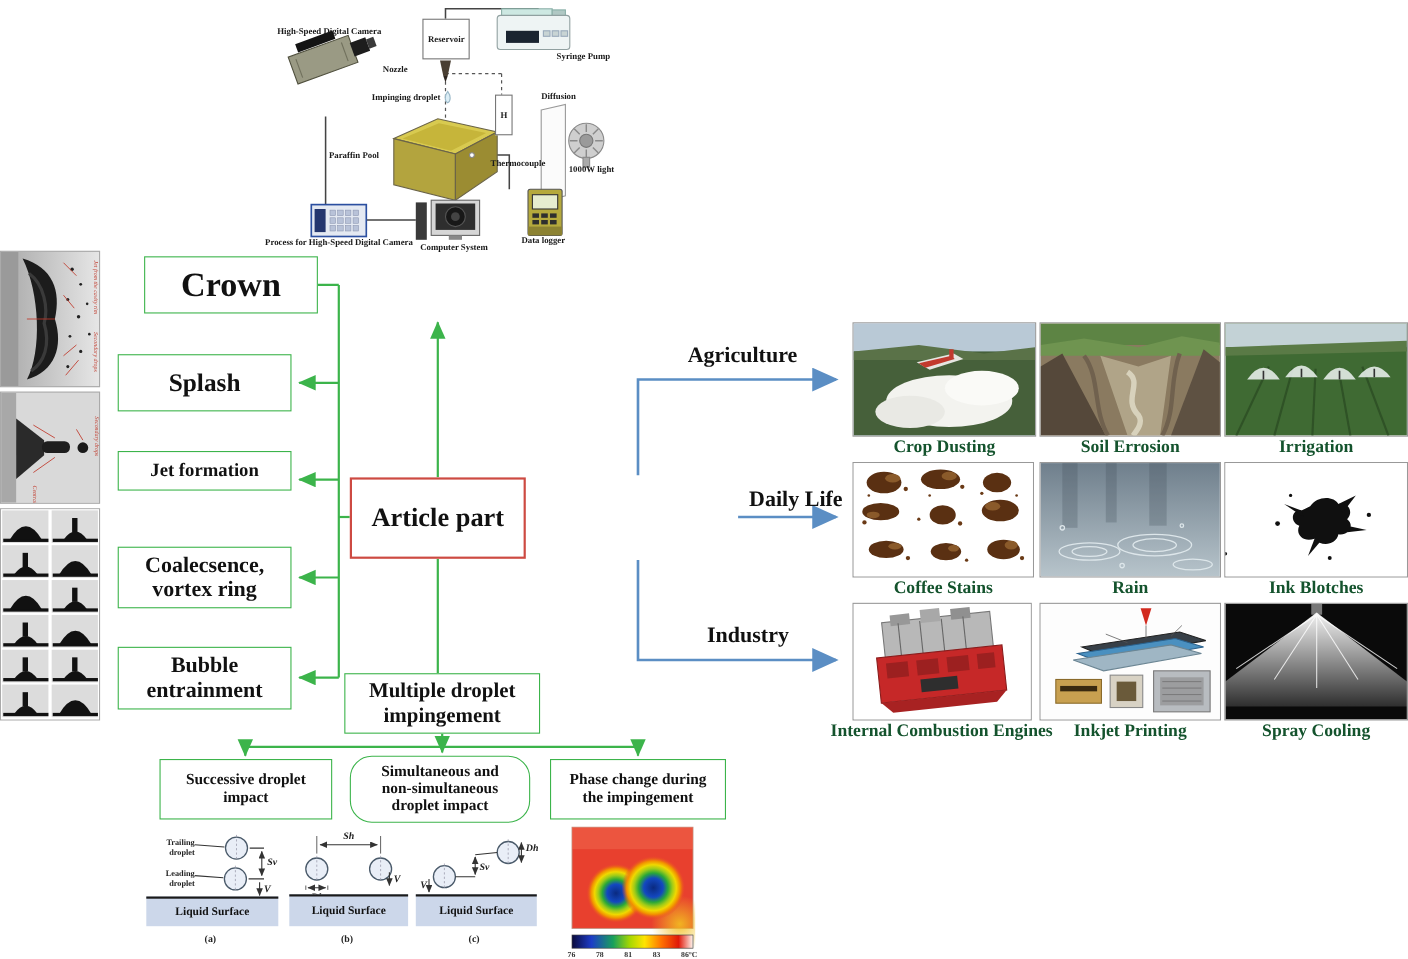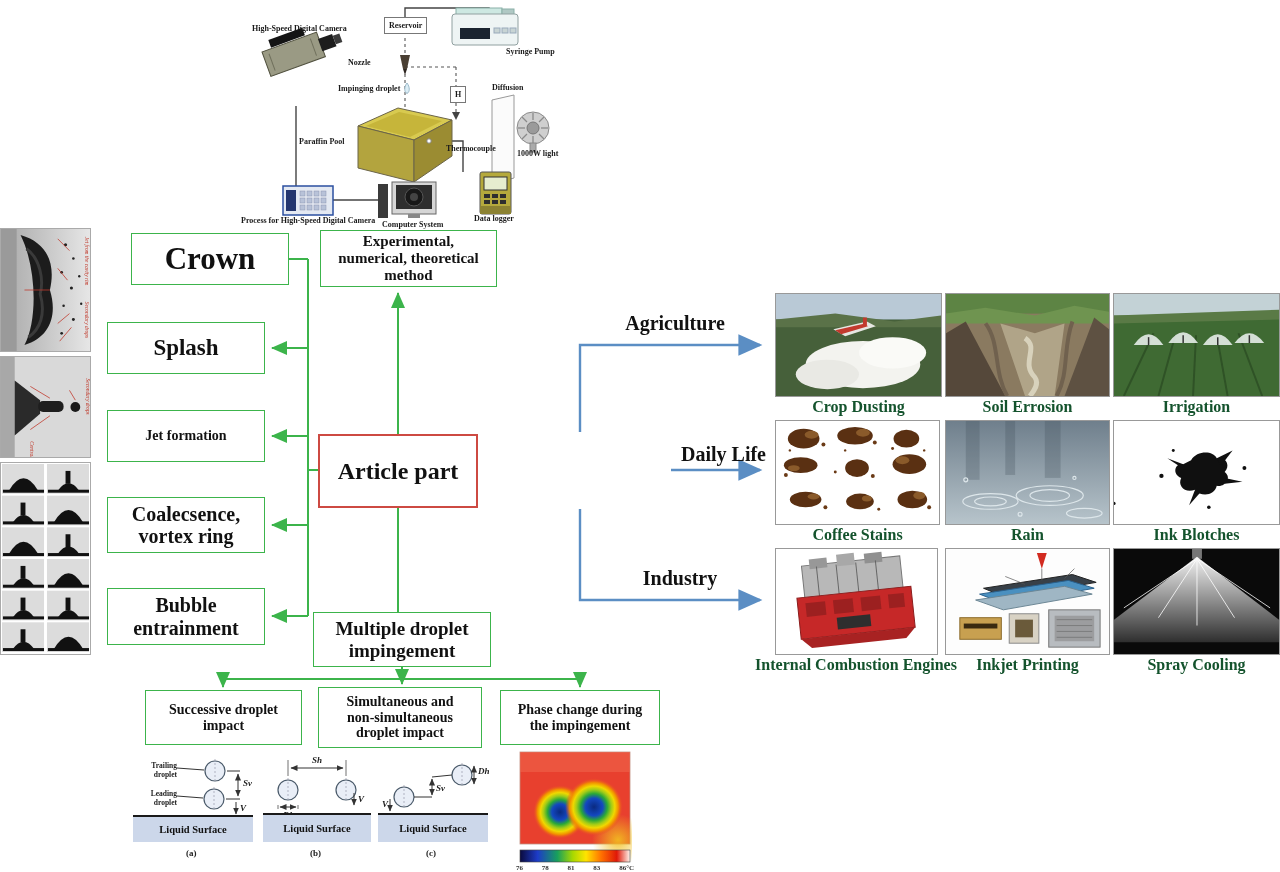--- a/index.html
+++ b/index.html
@@ -9,21 +9,21 @@
   .abs{position:absolute;}
   
   .gbox{position:absolute;border:1.6px solid #3cb44b;background:#fff;display:flex;align-items:center;
         justify-content:center;text-align:center;font-weight:700;white-space:pre-line;line-height:1.12;
         color:#111;box-sizing:border-box;}
   .rbox{border:2px solid #cd4a42;}
   .kbox{border:2px solid #333;}
   
   .lbl{position:absolute;font-weight:700;font-size:8px;color:#1a1a1a;white-space:nowrap;}
   .lblbox{position:absolute;font-weight:700;font-size:8px;color:#1a1a1a;border:1px solid #777;
-          background:#fff;padding:3px 4px;white-space:nowrap;}
+          background:#fff;padding:13px 4px;white-space:nowrap;}
   .cat{position:absolute;font-weight:700;font-size:20px;color:#111;text-align:center;}
   .cap{position:absolute;font-weight:700;font-size:16px;text-align:center;color:#14532d;white-space:nowrap;}
   .tile{position:absolute;border:1px solid #999;background:#fff;box-sizing:border-box;}
   .tile svg{width:100%;height:100%;}
   .strip{position:absolute;border:1px solid #aaa;box-sizing:border-box;background:#ddd;}
   .strip svg{width:100%;height:100%;}
   .slabel{position:absolute;font-weight:700;font-size:7.5px;line-height:1.15;color:#222;
           text-align:right;white-space:pre-line;}
   .dim{position:absolute;font-style:italic;font-weight:700;font-size:9px;color:#222;}
   .surf{position:absolute;background:#ccd7ea;border-top:2.5px solid #1a1a1a;display:flex;align-items:center;
@@ -189,34 +189,31 @@
   <div class="lbl" style="left:492px;top:83px;">Diffusion</div>
   <div class="lbl" style="left:299px;top:137px;">Paraffin Pool</div>
   <div class="lbl" style="left:446px;top:144px;">Thermocouple</div>
   <div class="lbl" style="left:517px;top:149px;">1000W light</div>
   <div class="lbl" style="left:241px;top:216px;">Process for High-Speed Digital Camera</div>
   <div class="lbl" style="left:382px;top:220px;">Computer System</div>
   <div class="lbl" style="left:474px;top:214px;">Data logger</div>
 
   <div class="gbox" style="left:107px;top:233px;width:158px;height:52px;font-size:31px;margin-left:24px;">Crown</div>
   <div class="gbox" style="left:107px;top:322px;width:158px;height:52px;font-size:23px;">Splash</div>
-  <div class="gbox" style="left:107px;top:410px;width:158px;height:52px;font-size:14px;">Jet formation</div>
+  <div class="gbox" style="left:107px;top:410px;width:158px;height:36px;font-size:17px;">Jet formation</div>
   <div class="gbox" style="left:107px;top:497px;width:158px;height:56px;font-size:20px;">Coalecsence,
 vortex ring</div>
   <div class="gbox" style="left:107px;top:588px;width:158px;height:57px;font-size:20px;">Bubble
 entrainment</div>
-  <div class="gbox" style="left:320px;top:230px;width:177px;height:57px;font-size:15px;">Experimental,
-numerical, theoretical
-method</div>
   <div class="gbox rbox" style="left:318px;top:434px;width:160px;height:74px;font-size:24px;">Article part</div>
   <div class="gbox" style="left:313px;top:612px;width:178px;height:55px;font-size:19px;">Multiple droplet
 impingement</div>
   <div class="gbox" style="left:145px;top:690px;width:157px;height:55px;font-size:14px;text-align:center;">Successive droplet
 impact</div>
-  <div class="gbox" style="left:318px;top:687px;width:164px;height:61px;font-size:14px;">Simultaneous and
+  <div class="gbox" style="left:318px;top:687px;width:164px;height:61px;font-size:14px;border-radius:20px;">Simultaneous and
 non-simultaneous
 droplet impact</div>
   <div class="gbox" style="left:500px;top:690px;width:160px;height:55px;font-size:14px;">Phase change during
 the impingement</div>
 
   <div class="cat" style="left:595px;top:312px;width:160px;">Agriculture</div>
   <div class="cat" style="left:676px;top:443px;width:95px;">Daily Life</div>
   <div class="cat" style="left:630px;top:567px;width:100px;">Industry</div>
 
   <div class="tile" style="left:775px;top:293px;width:167px;height:104px;">

